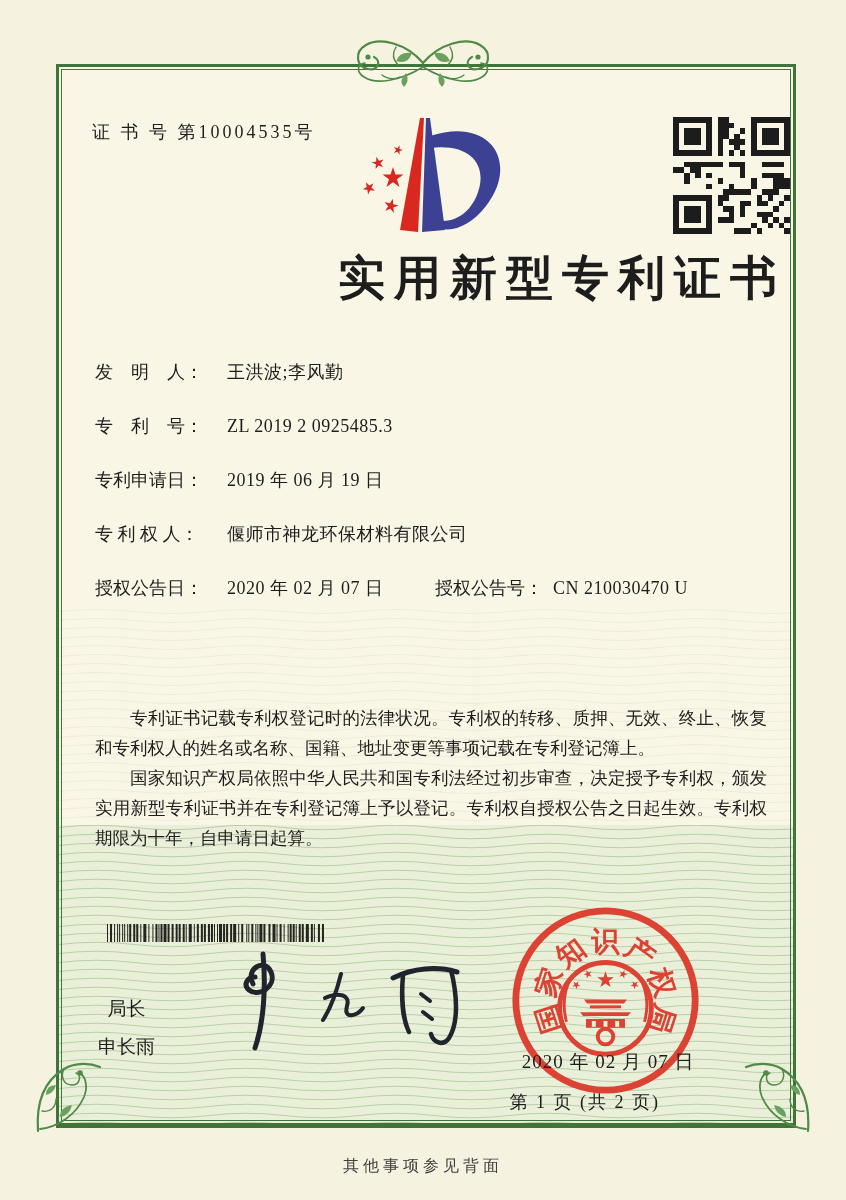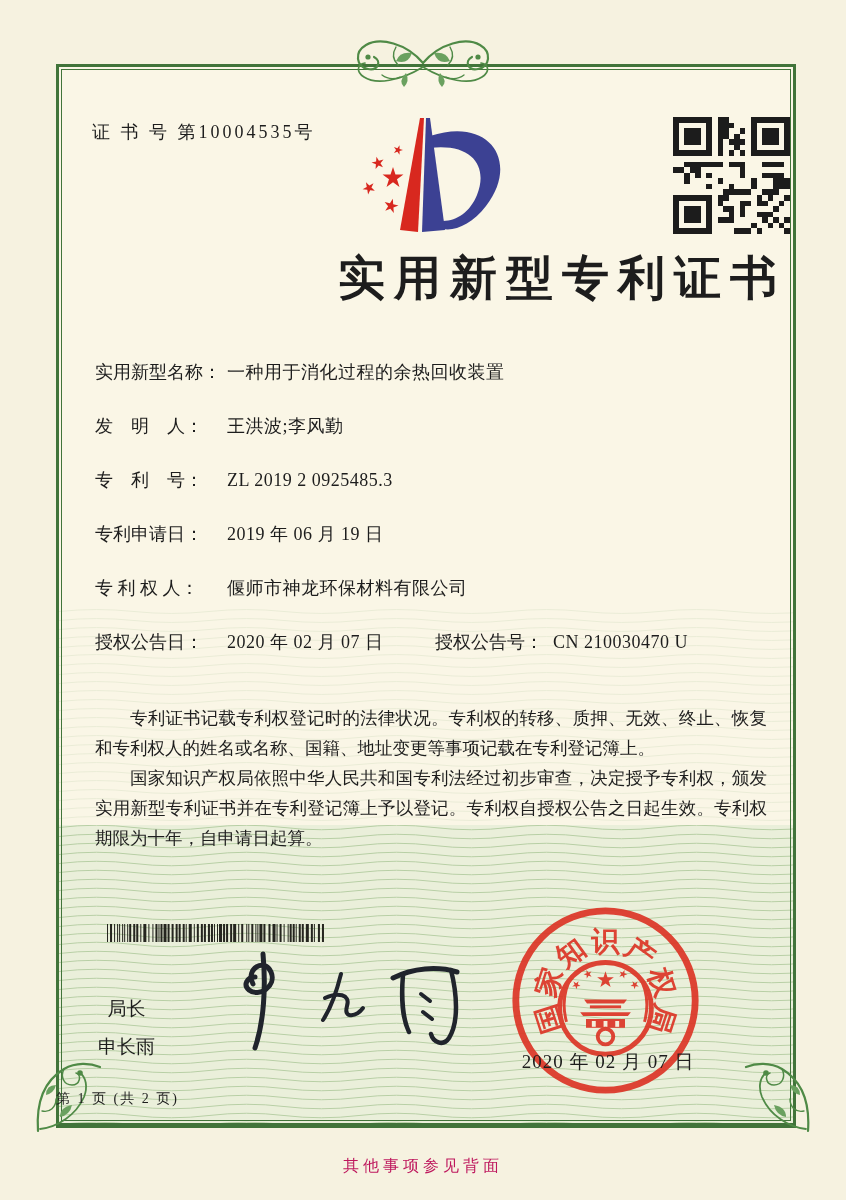--- a/index.html
+++ b/index.html
@@ -67,26 +67,26 @@
   .barcode{position:absolute;left:107px;top:924px;width:220px;height:18px;z-index:4;}
   .officer{position:absolute;left:98px;top:990px;z-index:4;font-size:19px;line-height:38px;text-align:center;}
   .signature{position:absolute;left:225px;top:946px;z-index:5;}
   .seal{position:absolute;left:508px;top:903px;z-index:5;}
   .seal-date{
     position:absolute;left:518px;top:1049px;width:180px;text-align:center;
     font-size:19px;letter-spacing:1px;z-index:6;
   }
   .seal-ch{font-family:"DejaVu Serif","Liberation Serif",serif;font-weight:bold;font-size:29px;fill:#dc3526;}
   .page-info{
-    position:absolute;left:56px;width:604px;top:1090px;text-align:left;
-    font-size:14px;letter-spacing:2px;z-index:4;
+    position:absolute;left:56px;width:604px;top:1090px;text-align:right;
+    font-size:18px;letter-spacing:2px;z-index:4;
   }
   .outside-note{
     position:absolute;left:0;width:846px;top:1156px;text-align:center;
-    font-size:16px;letter-spacing:4px;color:#be185d;z-index:2;
+    font-size:16px;letter-spacing:4px;color:#404040;z-index:2;
   }
 </style>
 </head>
 <body>
 
 <div class="page">
 
   <div class="frame">
     <svg class="waves" viewBox="0 0 734 1056" preserveAspectRatio="none">
       <defs>
@@ -268,24 +268,20 @@
       <rect x="12" y="20" width="1" height="1" fill="#1c1c1c"></rect>
       <rect x="13" y="20" width="1" height="1" fill="#1c1c1c"></rect>
       <rect x="15" y="20" width="1" height="1" fill="#1c1c1c"></rect>
       <rect x="20" y="20" width="1" height="1" fill="#1c1c1c"></rect>
     </svg>
 
   <div class="title">实用新型专利证书</div>
 
   <div class="fields">
     <div class="frow">
-      <span class="flabel">实用新型名称：</span>
-      <span class="fvalue">一种用于消化过程的余热回收装置</span>
-    </div>
-    <div class="frow">
       <span class="flabel">发　明　人：</span>
       <span class="fvalue">王洪波;李风勤</span>
     </div>
     <div class="frow">
       <span class="flabel">专　利　号：</span>
       <span class="fvalue">ZL 2019 2 0925485.3</span>
     </div>
     <div class="frow">
       <span class="flabel">专利申请日：</span>
       <span class="fvalue">2019 年 06 月 19 日</span>

